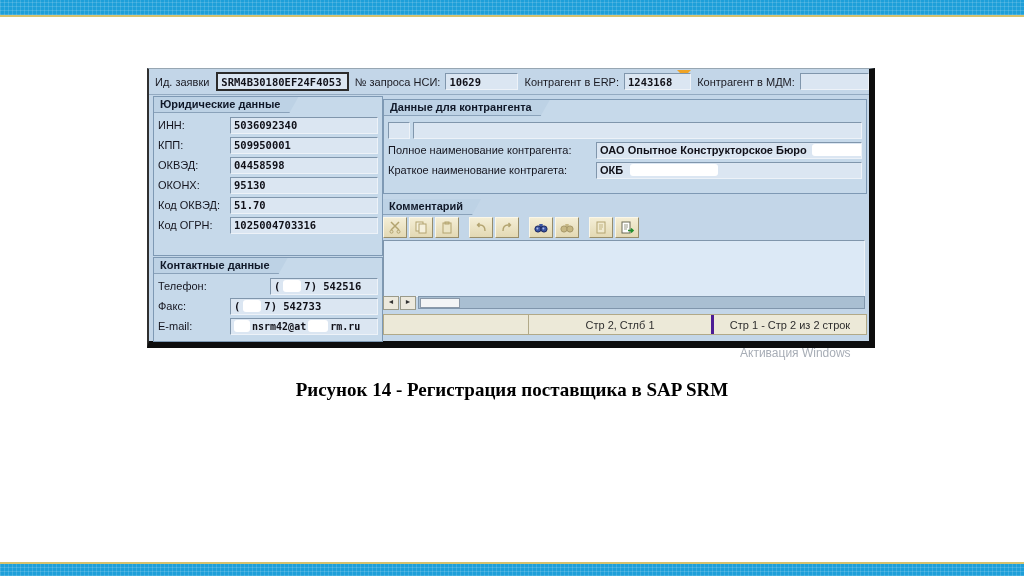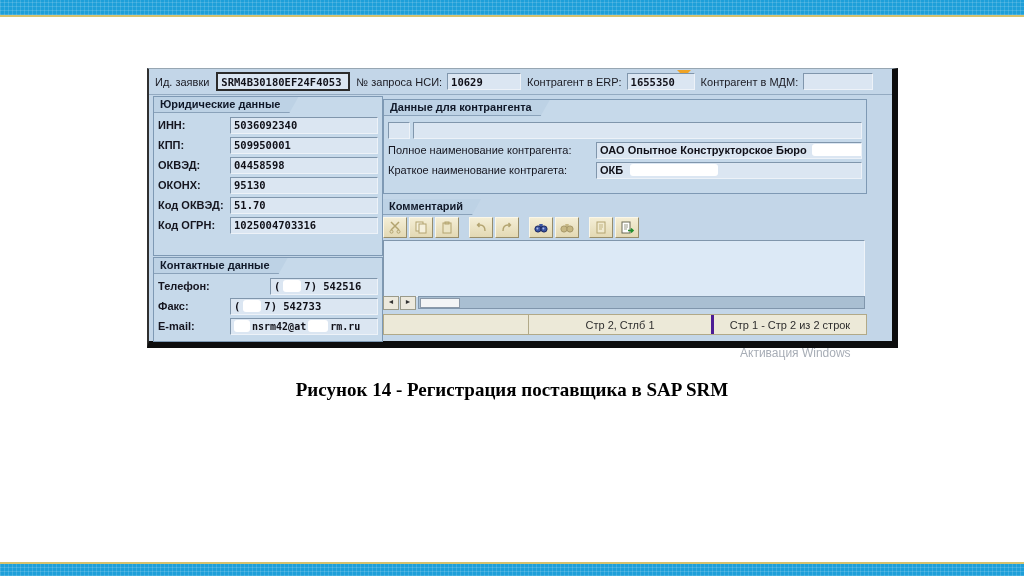--- a/index.html
+++ b/index.html
@@ -10,21 +10,21 @@
        background-image:
          repeating-linear-gradient(0deg, rgba(255,255,255,.14) 0 1px, rgba(0,0,0,0) 1px 4px),
          repeating-linear-gradient(90deg, rgba(255,255,255,.14) 0 1px, rgba(0,0,0,0) 1px 4px);}
   .bar.top{top:0;height:15px;border-bottom:2px solid #d6c26e;}
   .bar.bottom{bottom:0;height:12px;border-top:2px solid #d6c26e;}
 
   
   .shot{position:absolute;left:147px;top:68px;width:720px;height:272px;background:#c3d6e8;
         border-left:2px solid #2f2f2f;border-top:1px solid #97a6b2;
         border-right:6px solid #0d0d0d;border-bottom:7px solid #0d0d0d;
-        font-size:11px;color:#14141c;padding-left:23px;}
+        font-size:11px;color:#14141c;}
   .marker{position:absolute;left:528px;top:1px;width:0;height:0;
           border-left:7px solid transparent;border-right:7px solid transparent;
           border-top:7px solid #f0a426;}
 
   
   .hdr{position:absolute;left:0;top:0;width:100%;height:25px;border-bottom:1px solid #93aac1;
        display:flex;align-items:center;white-space:nowrap;}
   .hdr .hlbl{margin-left:6px;color:#1a1a22;}
   .fld{background:#dbe6f2;border:1px solid;border-color:#8096ac #edf2f8 #edf2f8 #8096ac;
        height:15px;display:flex;align-items:center;padding:0 3px;overflow:hidden;
@@ -34,21 +34,21 @@
   .hdr .f2{width:66px;margin-left:5px;}
   .hdr .f3{width:60px;margin-left:5px;}
   .hdr .f4{width:62px;margin-left:5px;}
 
   
   .group{position:absolute;background:#c6d9ea;border:1px solid #7e99b4;}
   .tab{height:15px;background:#bdd2e5;display:inline-block;padding:0 18px 0 6px;line-height:15px;
        font-weight:700;color:#101828;border-bottom:1px solid #8aa2ba;
        clip-path:polygon(0 0,100% 0,calc(100% - 9px) 100%,0 100%);}
   .row{display:flex;align-items:center;height:20px;padding:0 4px;}
-  .row .lbl{width:72px;font-weight:700;color:#15151f;white-space:nowrap;}
+  .row .lbl{width:72px;font-weight:400;color:#15151f;white-space:nowrap;}
   .row .fld{flex:1;}
   .cp .lbl{width:208px;font-weight:400;color:#15151f;}
   .redact{display:inline-block;background:#ffffff;border-radius:3px;height:12px;flex:none;}
 
   
   .tbar{position:absolute;display:flex;align-items:center;}
   .tbtn{width:22px;height:19px;margin-right:2px;flex:none;
         background:linear-gradient(#f4eed6,#e3d9b4);
         border:1px solid;border-color:#fbf7e8 #978d6b #978d6b #fbf7e8;
         display:flex;align-items:center;justify-content:center;}
@@ -81,21 +81,21 @@
 
   <div class="shot">
     <div class="marker"></div>
 
     <div class="hdr">
       <span class="hlbl">Ид. заявки</span>
       <div class="fld mono id">SRM4B30180EF24F4053</div>
       <span class="hlbl">№ запроса НСИ:</span>
       <div class="fld mono f2">10629</div>
       <span class="hlbl">Контрагент в ERP:</span>
-      <div class="fld mono f3">1655350</div>
+      <div class="fld mono f3">1243168</div>
       <span class="hlbl">Контрагент в МДМ:</span>
       <div class="fld mono f4"></div>
     </div>
 
     <div class="group" style="left:4px;top:27px;width:228px;height:158px;">
       <div class="tab">Юридические данные</div>
       <div class="row" style="margin-top:2px;">
         <span class="lbl">ИНН:</span>
         <div class="fld mono">5036092340</div>
       </div>

